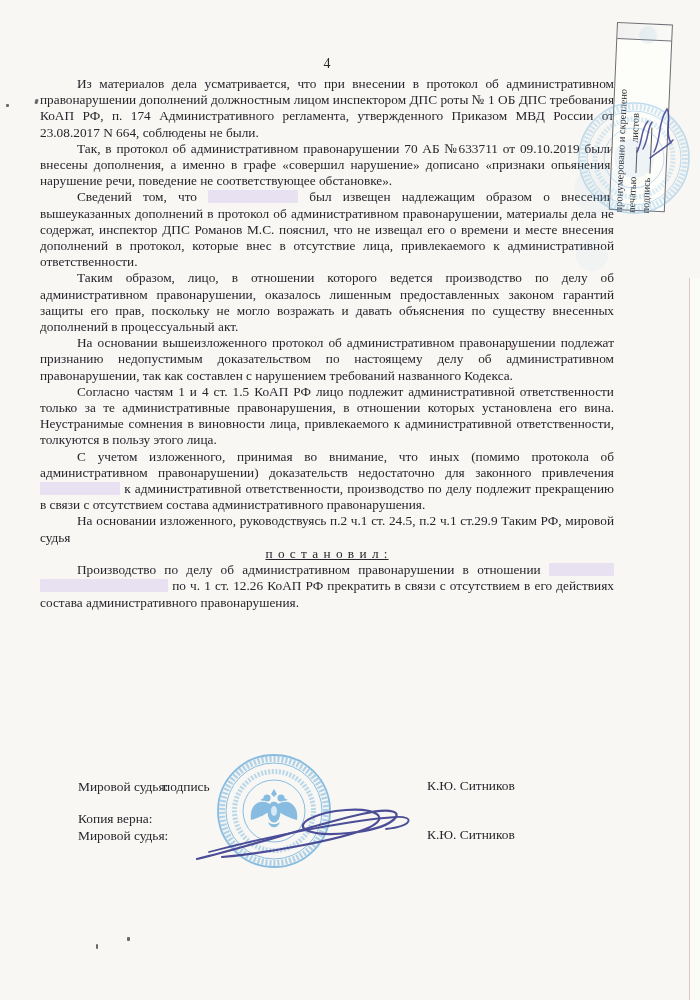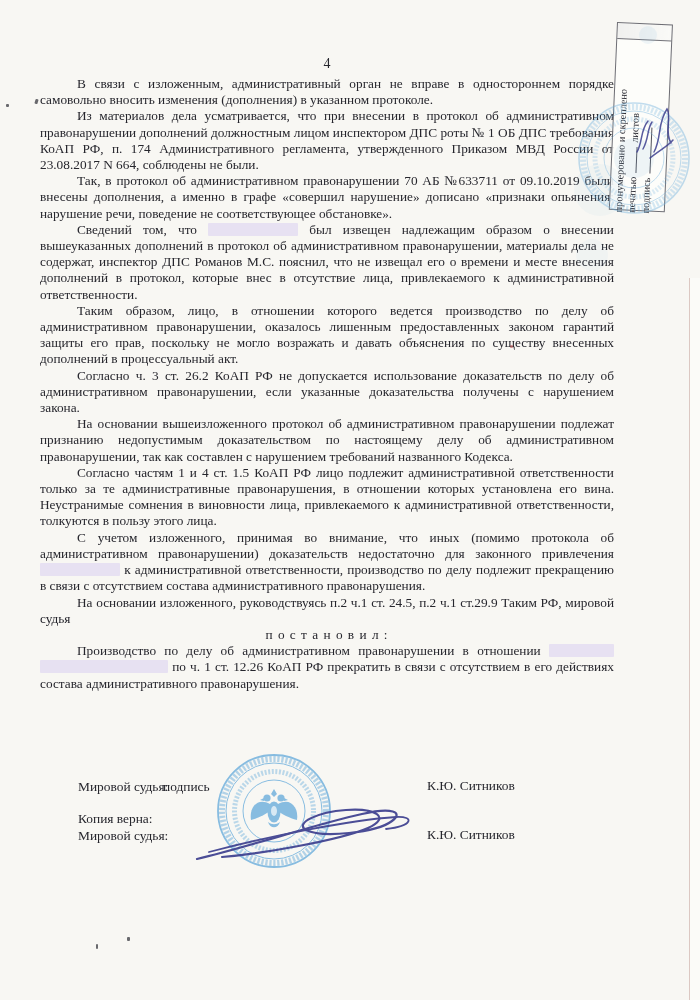--- a/index.html
+++ b/index.html
@@ -18,21 +18,21 @@
   }
   .page-number{
     position:absolute;top:56px;left:40px;width:574px;text-align:center;
     font-size:14px;
   }
   .body-text{
     position:absolute;top:76px;left:40px;width:574px;
     font-size:13.3px;line-height:16.2px;
   }
   .body-text p{margin:0;text-indent:37px;text-align:justify;}
-  .body-text p.center{text-align:center;text-indent:0;letter-spacing:1px;}
+  .body-text p.center{text-align:center;text-indent:0;letter-spacing:1px;text-decoration:underline;}
   .redacted{
     display:inline-block;background:var(--redaction);
     height:13px;vertical-align:-2px;border-radius:1px;
   }
   
   .sig-block{position:absolute;left:0;top:0;width:700px;height:896px;font-size:13.4px;pointer-events:none;}
   .sig-block > div{position:absolute;white-space:nowrap;}
   .sig-l1{left:78px;top:779px;}
   .sig-note{left:163px;top:779px;}
   .sig-n1{left:427px;top:778px;}
@@ -67,26 +67,24 @@
   .speck{position:absolute;background:#3a3a40;opacity:.75;border-radius:1px;}
 </style>
 </head>
 <body>
 
 <div class="page">
 
   <div class="page-number">4</div>
 
   <div class="body-text">
-      <p>В связи с изложенным, административный орган не вправе в одностороннем порядке самовольно вносить изменения (дополнения) в указанном протоколе.</p>
       <p>Из материалов дела усматривается, что при внесении в протокол об административном правонарушении дополнений должностным лицом инспектором ДПС роты № 1 ОБ ДПС требования КоАП РФ, п. 174 Административного регламента, утвержденного Приказом МВД России от 23.08.2017 N 664,  соблюдены не были.</p>
       <p>Так, в протокол об административном правонарушении 70 АБ №633711 от 09.10.2019 были внесены дополнения, а именно в графе «совершил нарушение» дописано «признаки опьянения: нарушение речи, поведение не соответствующее обстановке».</p>
       <p>Сведений том, что <span class="redacted" style="width: 90px;"></span> был извещен надлежащим образом о внесении вышеуказанных дополнений в протокол об административном правонарушении, материалы дела  не содержат, инспектор ДПС Романов М.С. пояснил, что не извещал его о времени и месте внесения дополнений в протокол, которые внес в отсутствие лица, привлекаемого к административной ответственности.</p>
       <p>Таким образом, лицо, в отношении которого ведется производство по делу об административном правонарушении, оказалось лишенным предоставленных законом гарантий защиты его прав, поскольку не могло  возражать и давать объяснения по существу внесенных дополнений в процессуальный акт.</p>
-      <p>Согласно ч. 3 ст. 26.2 КоАП РФ не допускается использование доказательств по делу об административном правонарушении, если указанные доказательства получены с нарушением закона.</p>
       <p>На основании вышеизложенного протокол об административном правонарушении подлежат признанию недопустимым доказательством по настоящему делу об административном правонарушении, так как составлен с нарушением требований названного Кодекса.</p>
       <p>Согласно частям 1 и 4 ст. 1.5 КоАП РФ лицо подлежит административной ответственности только за те административные правонарушения, в отношении которых установлена его вина. Неустранимые сомнения в виновности лица, привлекаемого к административной ответственности, толкуются в пользу этого лица.</p>
       <p>С учетом изложенного, принимая во внимание, что иных (помимо протокола об административном правонарушении) доказательств недостаточно для законного привлечения <span class="redacted" style="width: 80px;"></span> к административной ответственности, производство по делу подлежит прекращению в связи с отсутствием состава административного правонарушения.</p>
       <p>На основании изложенного, руководствуясь п.2 ч.1 ст. 24.5,  п.2 ч.1 ст.29.9 Таким РФ, мировой судья</p>
       <p class="center">п о с т а н о в и л :</p>
       <p>Производство по делу об административном правонарушении в отношении <span class="redacted" style="width: 65px;"></span> <span class="redacted" style="width: 128px;"></span> по ч. 1 ст. 12.26 КоАП РФ прекратить в связи с отсутствием в его действиях состава административного правонарушения.</p>
     </div>
 
   <div class="sig-block">
     <div class="sig-l1">Мировой судья:</div>

